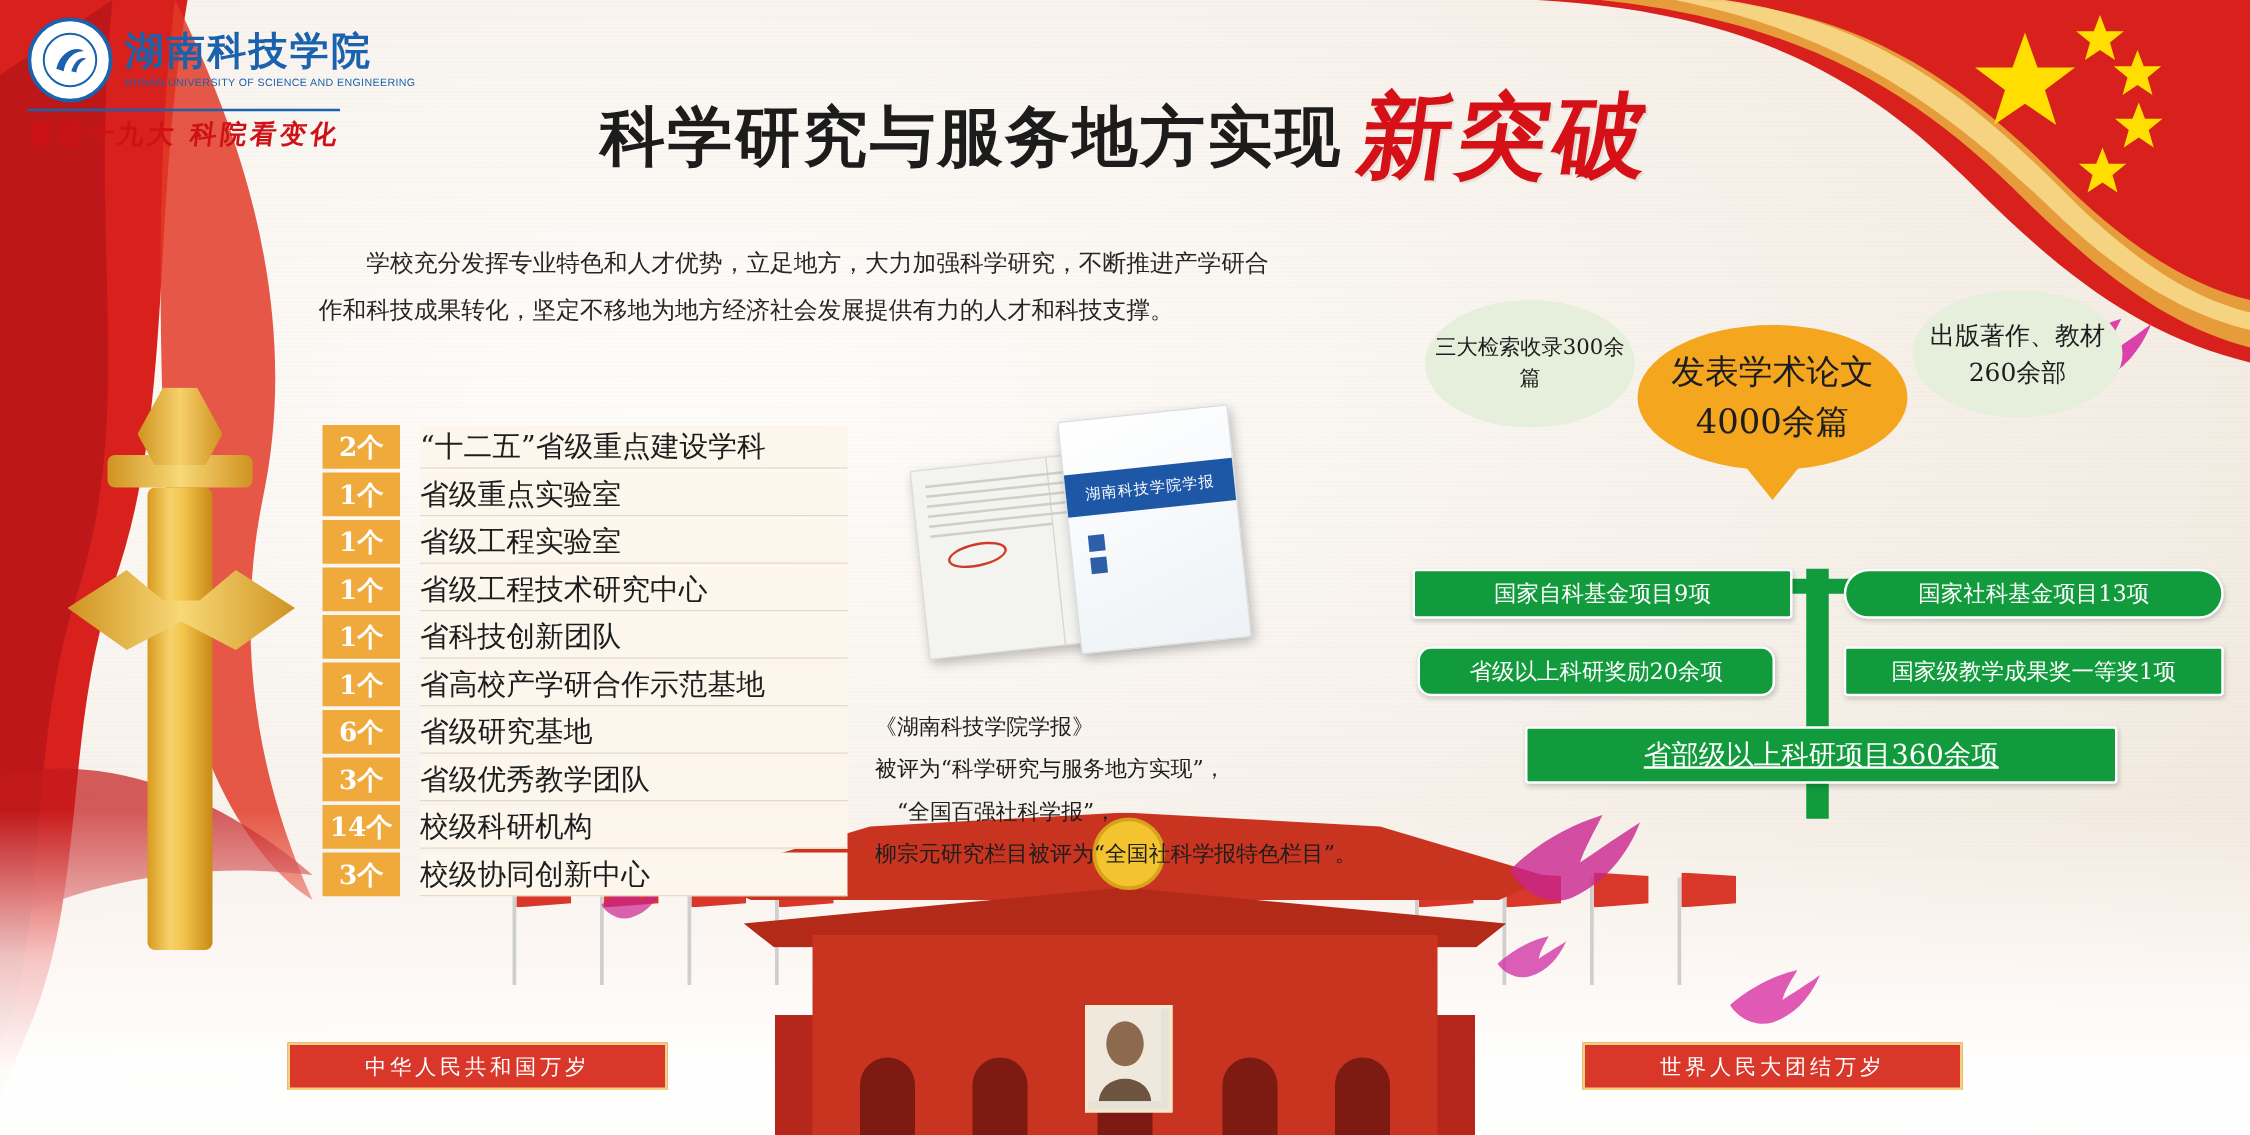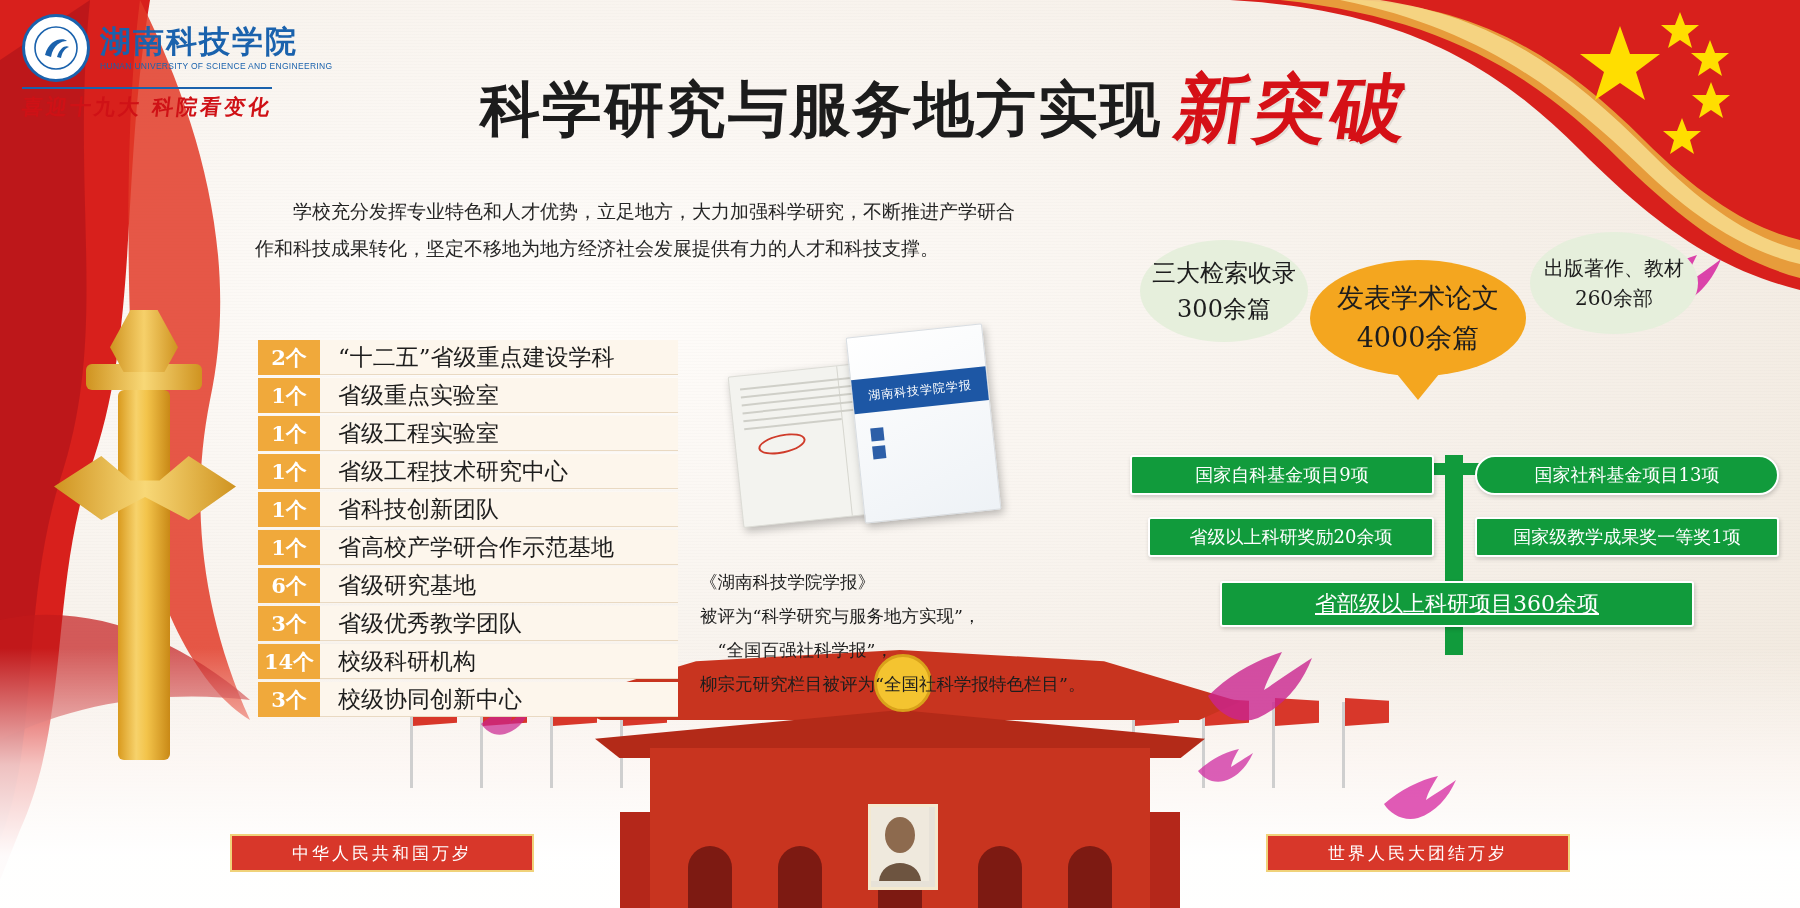--- a/index.html
+++ b/index.html
@@ -37,35 +37,35 @@
      display:flex;align-items:center;justify-content:center;background:#fff;flex:0 0 auto;}
   .logo-text{line-height:1;}
   .logo-cn{font-family:"DejaVu Serif",serif;font-weight:bold;font-size:31px;color:#1a62ad;letter-spacing:2px;}
   .logo-en{font-size:8.5px;color:#1a62ad;letter-spacing:.3px;margin-top:5px;white-space:nowrap;}
   .logo-rule{height:2px;background:#1a62ad;margin:5px 0 4px 0;width:250px;}
   .logo-slogan{font-family:"DejaVu Serif",serif;font-weight:bold;font-size:21px;color:#cf1116;letter-spacing:3px;
      transform:skewX(-7deg);white-space:nowrap;}
 
   
   .headline{position:absolute;left:480px;top:60px;z-index:12;display:flex;align-items:center;}
-  .headline-main{font-family:Liberation Mono, monospace;font-weight:bold;font-size:60px;color:#1c1c1c;letter-spacing:2px;}
+  .headline-main{font-family:Liberation Mono, monospace;font-weight:bold;font-size:52px;color:#1c1c1c;letter-spacing:2px;}
   .headline-accent{font-family:"DejaVu Serif",serif;font-weight:bold;font-size:74px;color:#d51016;
      margin-left:14px;letter-spacing:4px;transform:skewX(-8deg);text-shadow:2px 2px 0 rgba(0,0,0,.08);}
 
   
   .intro{position:absolute;left:255px;top:193px;width:760px;z-index:12;
      font-family:"DejaVu Serif",serif;font-size:19px;color:#262626;line-height:1.95;text-align:justify;text-indent:2em;}
 
   
   .list{position:absolute;left:258px;top:340px;z-index:12;width:420px;}
   .list-row{display:flex;align-items:stretch;margin-bottom:3px;height:35px;}
   .list-num{flex:0 0 62px;background:#f0a93b;color:#fff;font-family:"DejaVu Serif",serif;font-weight:bold;
      font-size:21px;display:flex;align-items:center;justify-content:center;}
   .list-txt{flex:1;background:#fdf6ec;border-bottom:1px solid #e9d9c2;color:#1d1d1d;
-     font-family:"DejaVu Serif",serif;font-size:23px;display:flex;align-items:center;padding-left:18px;white-space:nowrap;}
+     font-family:"DejaVu Serif",serif;font-size:23px;display:flex;align-items:center;white-space:nowrap;margin-left:16px;}
 
   
   .journal{position:absolute;left:735px;top:330px;width:320px;height:215px;z-index:12;}
   .jr-book{position:absolute;border-radius:2px;box-shadow:2px 4px 9px rgba(0,0,0,.25);}
   .jr-open{left:0;top:35px;width:215px;height:150px;background:#f3f3ef;transform:rotate(-6deg);
      border:1px solid #dcdcd6;}
   .jr-openline{position:absolute;left:50%;top:0;bottom:0;width:1px;background:#d6d6cf;}
   .jr-cover{left:120px;top:0px;width:135px;height:185px;background:linear-gradient(160deg,#ffffff 0%,#eef2f6 100%);
      transform:rotate(-6deg);border:1px solid #d8dde2;}
   .jr-band{position:absolute;left:0;top:42px;width:100%;height:34px;background:#1d57a5;}
@@ -79,36 +79,36 @@
   
   .jcap{position:absolute;left:700px;top:565px;z-index:12;width:420px;
      font-family:"DejaVu Serif",serif;font-size:17.5px;color:#1d1d1d;line-height:1.95;}
   .jcap div{white-space:nowrap;}
   .jcap .ind{text-indent:1em;}
 
   
   .bubbles{position:absolute;left:1140px;top:240px;z-index:12;width:620px;height:140px;}
   .bub{position:absolute;border-radius:50%;display:flex;align-items:center;justify-content:center;text-align:center;
      font-family:"DejaVu Serif",serif;color:#1d1d1d;line-height:1.5;}
-  .bub-l{left:0;top:0;width:168px;height:102px;background:#e6efdc;font-size:24px;}
+  .bub-l{left:0;top:0;width:168px;height:102px;background:#e6efdc;font-size:17px;}
   .bub-r{left:390px;top:-8px;width:168px;height:102px;background:#e6efdc;font-size:20px;}
   .bub-c{left:170px;top:20px;width:216px;height:116px;background:#f4a61f;color:#1d1d1d;font-size:27px;z-index:2;}
   .bub-c::after{content:"";position:absolute;left:50%;bottom:-24px;margin-left:-26px;
      border-left:26px solid transparent;border-right:26px solid transparent;border-top:32px solid #f4a61f;}
 
   
   .sign{position:absolute;left:1130px;top:455px;z-index:12;width:640px;height:200px;}
   .post{position:absolute;left:315px;top:0;width:18px;height:200px;background:#119b3c;}
   .post-cross{position:absolute;left:215px;top:8px;width:220px;height:12px;background:#119b3c;}
   .sgn{position:absolute;height:36px;background:#119b3c;border:2px solid #ffffff;border-radius:3px;
      display:flex;align-items:center;justify-content:center;color:#fff;font-family:"DejaVu Serif",serif;font-size:18px;
      box-shadow:1px 2px 4px rgba(0,0,0,.18);white-space:nowrap;}
   .sgn.a{left:0;top:0;width:300px;}
   .sgn.b{left:345px;top:0;width:300px;border-radius:20px;}
-  .sgn.c{left:18px;top:62px;width:282px;}
+  .sgn.c{left:4px;top:62px;width:282px;border-radius:11px;}
   .sgn.d{left:345px;top:62px;width:300px;}
   .sgn.e{left:90px;top:126px;width:470px;height:42px;font-size:22px;text-decoration:underline;}
 
   
   .dove{position:absolute;z-index:11;}
 
   
   .gate{position:absolute;left:560px;bottom:0;width:680px;height:290px;z-index:9;}
   .gate-roof{position:absolute;left:0;bottom:188px;width:680px;height:70px;background:#c8341f;
      clip-path:polygon(6% 100%, 0 74%, 20% 16%, 50% 0, 80% 16%, 100% 74%, 94% 100%);}

